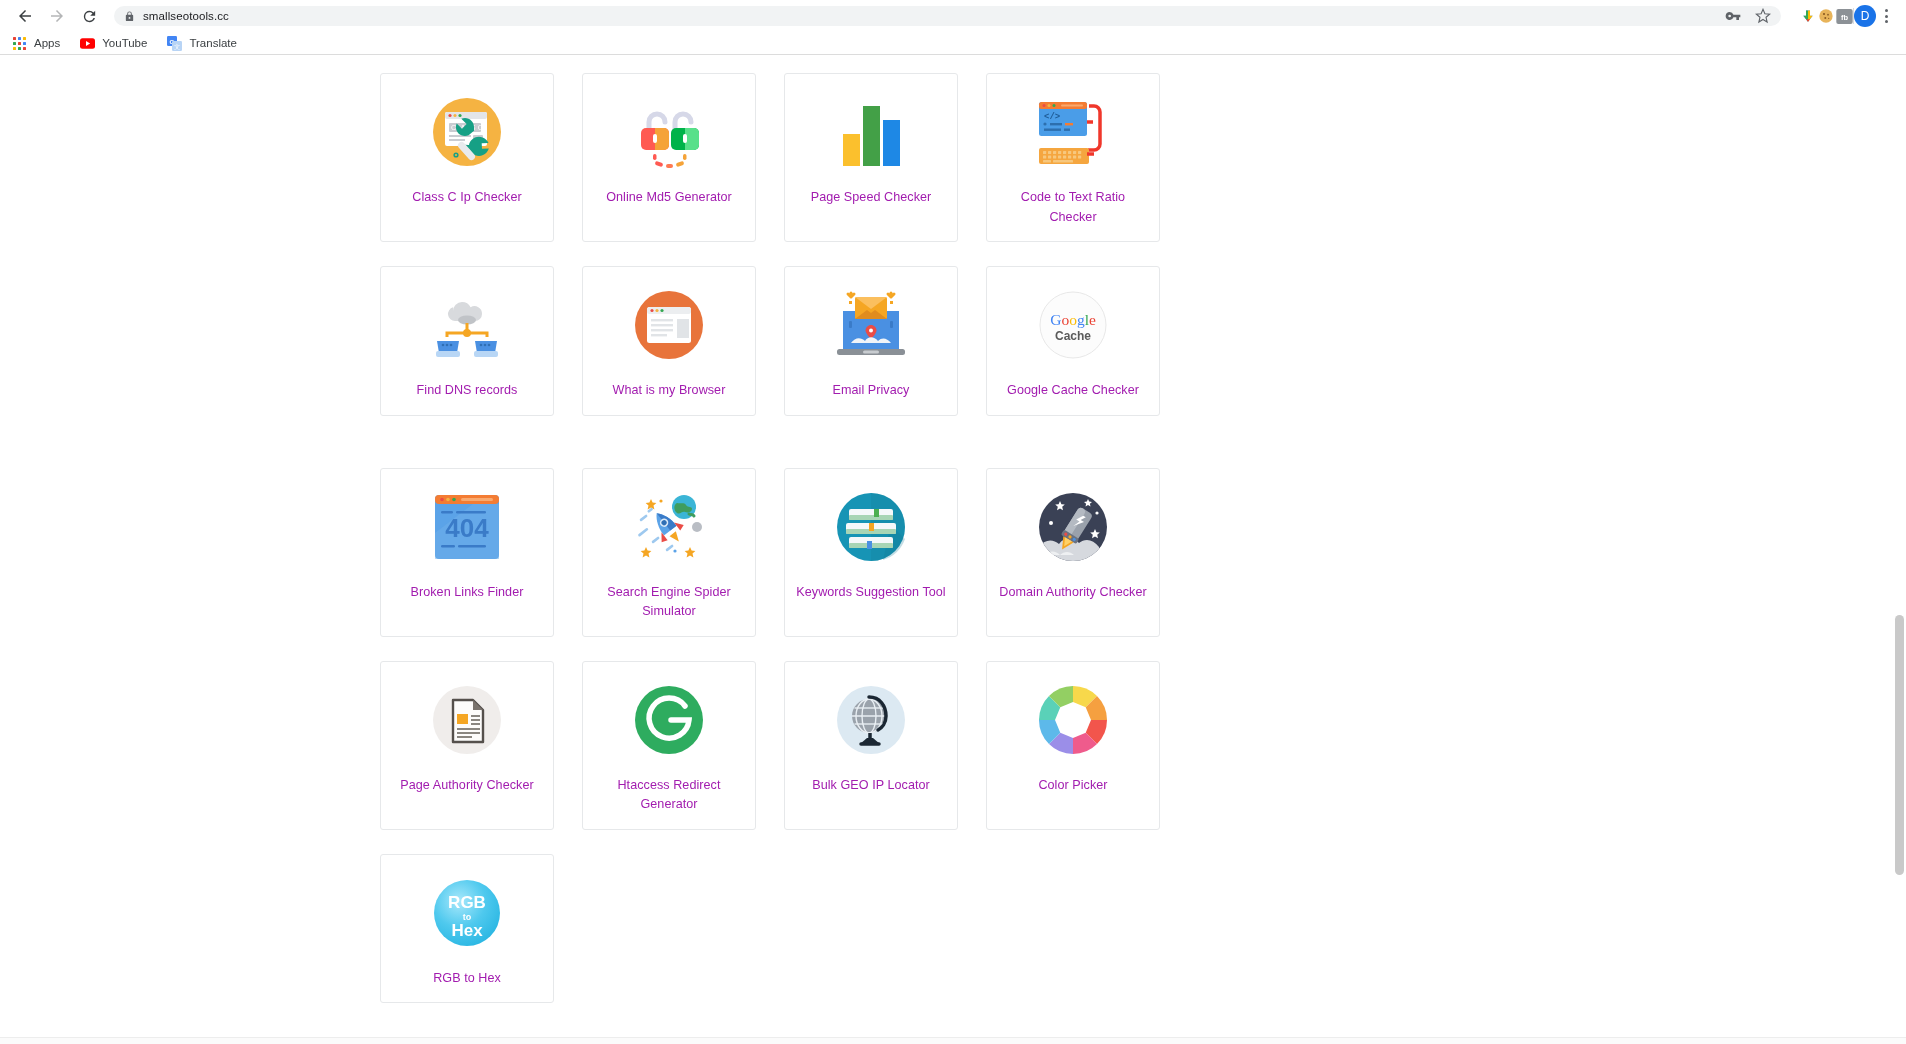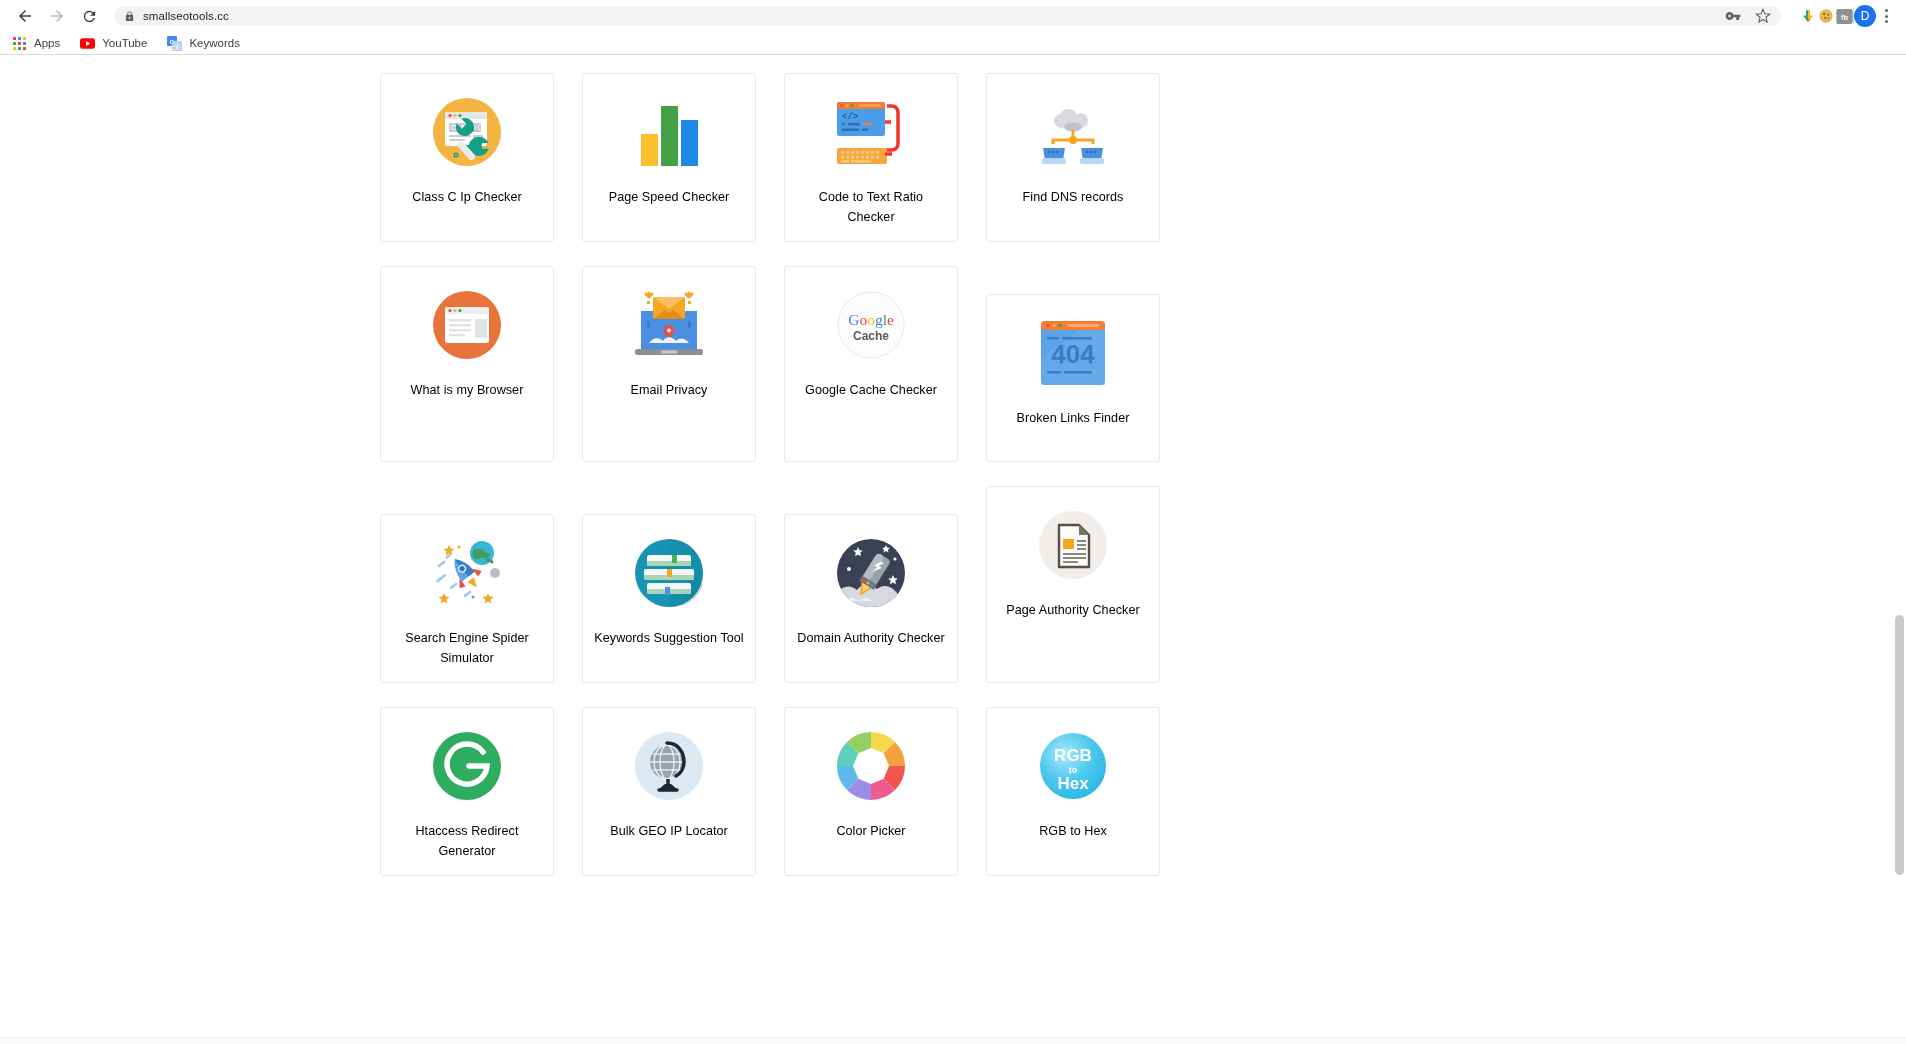--- a/index.html
+++ b/index.html
@@ -142,21 +142,21 @@
   }
   .card.tall { min-height: 168px; margin-top: 28px; }
   .card-ico {
     width: 84px; height: 84px;
     display: flex; align-items: center; justify-content: center;
     margin-bottom: 14px;
     flex: 0 0 auto;
   }
   .card-label {
     font-size: 12.6px;
-    color: #000000;
+    color: #a21caf;
     text-align: center;
     line-height: 1.55;
     letter-spacing: .05px;
     max-width: 150px;
   }
 
   
   .scrollbar {
     position: absolute;
     right: 0; top: 0;
@@ -299,21 +299,21 @@
 
     <div class="bm">
       <span class="bm-ico">
         <svg width="15" height="15" viewBox="0 0 24 24">
           <rect x="0" y="0" width="16" height="16" rx="2" fill="#4285f4"></rect>
           <text x="8" y="12" font-size="10" font-family="Liberation Sans, sans-serif" font-weight="bold" fill="#ffffff" text-anchor="middle">G</text>
           <rect x="8" y="8" width="16" height="16" rx="2" fill="#b8d4f5"></rect>
           <text x="16" y="21" font-size="10" font-family="Liberation Sans, sans-serif" fill="#ffffff" text-anchor="middle">文</text>
         </svg>
       </span>
-      <span>Keywords</span>
+      <span>Translate</span>
     </div>
   </div>
 </div>
 
 <div class="page">
 
   <div class="grid-wrap">
 
     <div class="card">
       <div class="card-ico">
@@ -334,20 +334,40 @@
           </g>
           <rect x="38" y="50" width="7" height="22" rx="3.5" fill="#e8eaed" transform="rotate(-42 41.5 61)"></rect>
           <path d="M63 43c0-5-4-9-9-9-1.3 0-2.6.3-3.7.8l5.3 5.3-4.6 4.6-5.3-5.3c-.5 1.1-.8 2.4-.8 3.7 0 5 4 9 9 9 1.3 0 2.6-.3 3.7-.8L63 46.7c.1-.9.1-1.8 0-3.7z" fill="#16a085" transform="translate(-14,-6)"></path>
           <circle cx="31" cy="65" r="2.6" fill="#16a085"></circle>
           <circle cx="31" cy="65" r="1.1" fill="#f5b342"></circle>
         </svg>
       </div>
       <div class="card-label">Class C Ip Checker</div>
     </div>
 
+    <div class="card">
+      <div class="card-ico">
+        <svg width="84" height="84" viewBox="0 0 84 84">
+          <path d="M22 40v-8a8 8 0 0 1 16 0" fill="none" stroke="#d6d8e8" stroke-width="5" stroke-linecap="round"></path>
+          <rect x="14" y="38" width="28" height="22" rx="5" fill="#ff5a52"></rect>
+          <path d="M28 38h9a5 5 0 0 1 5 5v12a5 5 0 0 1-5 5h-9z" fill="#f5a338"></path>
+          <rect x="26" y="44" width="4" height="9" rx="2" fill="#ffffff"></rect>
+          <path d="M48 40v-8a8 8 0 0 1 16 0" fill="none" stroke="#d6d8e8" stroke-width="5" stroke-linecap="round"></path>
+          <rect x="44" y="38" width="28" height="22" rx="5" fill="#00b34a"></rect>
+          <path d="M58 38h9a5 5 0 0 1 5 5v12a5 5 0 0 1-5 5h-9z" fill="#58e08a"></path>
+          <rect x="56" y="44" width="4" height="9" rx="2" fill="#ffffff"></rect>
+          <rect x="26" y="64" width="3.5" height="6" rx="1.7" fill="#ff5a52"></rect>
+          <rect x="56" y="64" width="3.5" height="6" rx="1.7" fill="#f5a338"></rect>
+          <rect x="28" y="72" width="8" height="4" rx="2" fill="#ff5a52" transform="rotate(18 32 74)"></rect>
+          <rect x="39" y="74" width="7" height="4" rx="2" fill="#ff7a52"></rect>
+          <rect x="49" y="72" width="8" height="4" rx="2" fill="#f5a338" transform="rotate(-18 53 74)"></rect>
+        </svg>
+      </div>
+      <div class="card-label">Online Md5 Generator</div>
+    </div>
 
     <div class="card">
       <div class="card-ico">
         <svg width="84" height="84" viewBox="0 0 84 84">
           <rect x="14" y="44" width="17" height="32" fill="#fbc02d"></rect>
           <rect x="34" y="16" width="17" height="60" fill="#43a047"></rect>
           <rect x="54" y="30" width="17" height="46" fill="#1e88e5"></rect>
         </svg>
       </div>
       <div class="card-label">Page Speed Checker</div>

